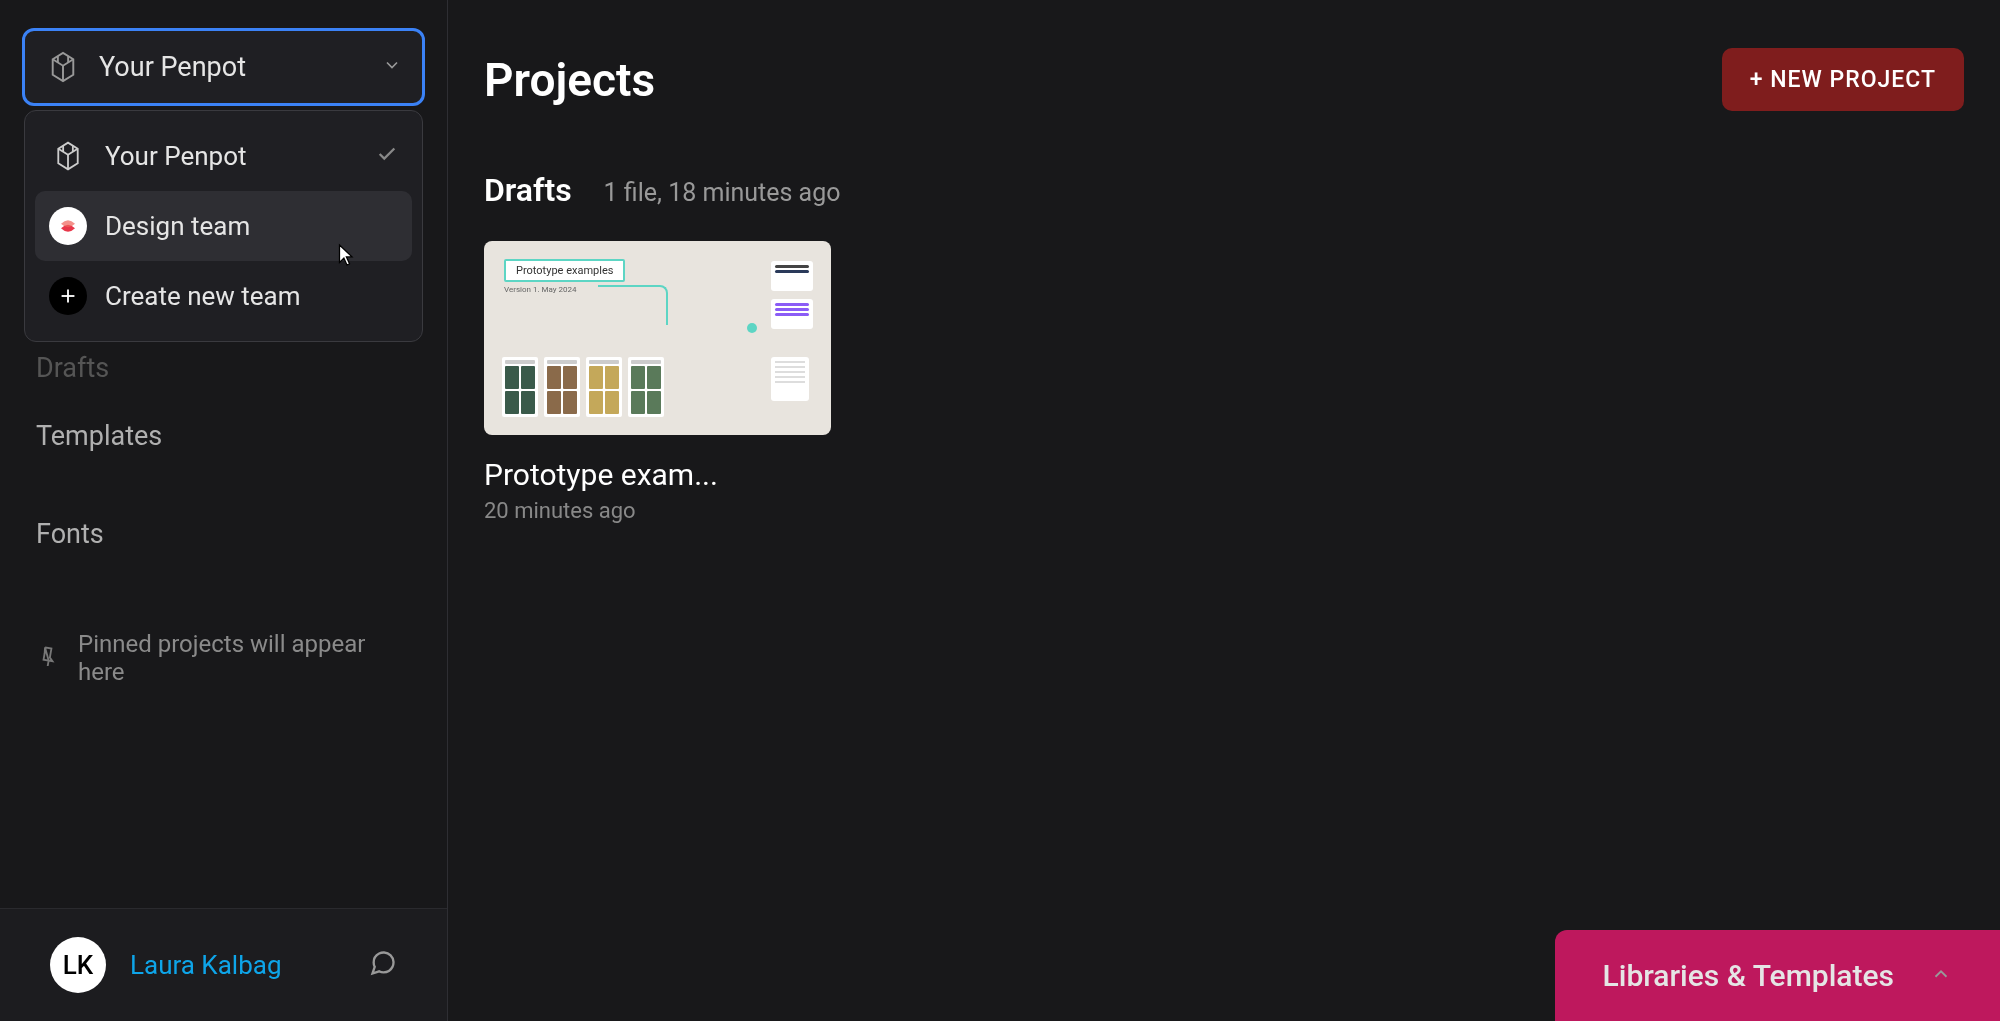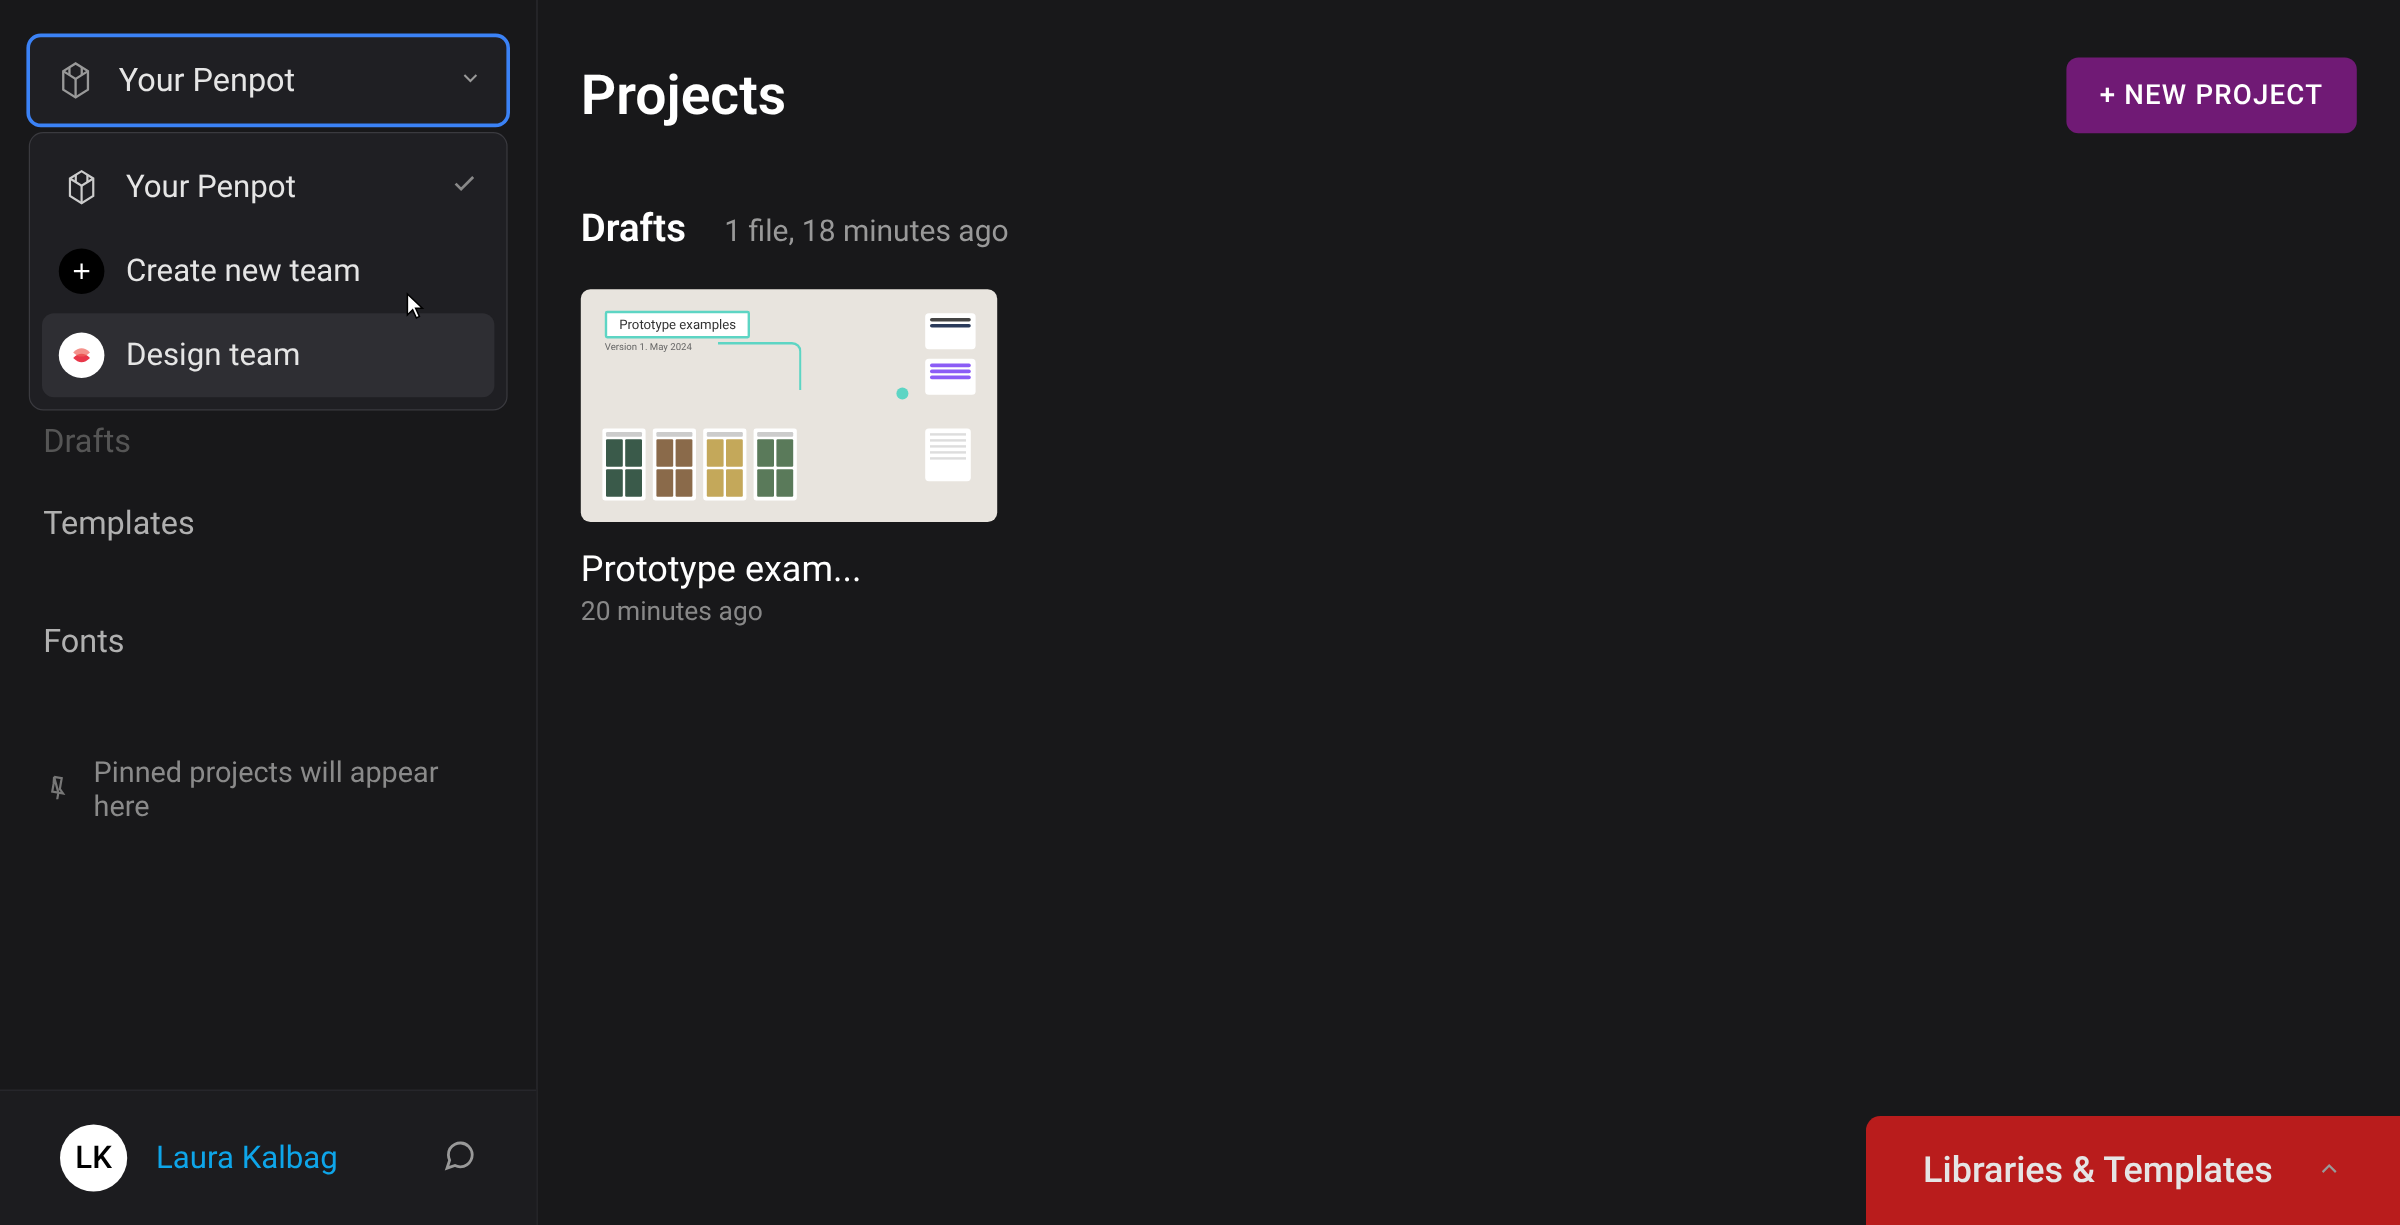--- a/index.html
+++ b/index.html
@@ -213,21 +213,21 @@
     }
     
     .page-title {
       font-size: 46px;
       font-weight: 600;
       color: #fff;
     }
     
     .new-project-btn {
       padding: 18px 28px;
-      background: #701a75;
+      background: #7f1d1d;
       border: none;
       border-radius: 10px;
       color: #fff;
       font-size: 23px;
       font-weight: 500;
       letter-spacing: 1px;
       cursor: pointer;
     }
     
     .section-header {
@@ -409,21 +409,21 @@
       margin-top: 6px;
       font-size: 22px;
       color: #888;
     }
     
     .bottom-panel {
       position: absolute;
       bottom: 0;
       right: 0;
       padding: 28px 48px;
-      background: #b91c1c;
+      background: #be185d;
       border-radius: 12px 0 0 0;
       display: flex;
       align-items: center;
       gap: 36px;
       cursor: pointer;
     }
     
     .bottom-panel-label {
       font-size: 30px;
       color: #e5e5e5;
@@ -479,43 +479,43 @@
         </svg>
       </span>
       <span class="item-label">Your Penpot</span>
       <span>
         <svg class="check-icon" viewBox="0 0 24 24" fill="none" stroke="currentColor" stroke-width="2.5">
           <polyline points="20 6 9 17 4 12"></polyline>
         </svg>
       </span>
     </div>
 
-    <div class="dropdown-item">
-      <span class="item-icon">
-        <span class="plus-circle">
-          <svg width="22" height="22" viewBox="0 0 24 24" fill="none" stroke="#fff" stroke-width="2">
-            <line x1="12" y1="5" x2="12" y2="19"></line>
-            <line x1="5" y1="12" x2="19" y2="12"></line>
-          </svg>
-        </span>
-      </span>
-      <span class="item-label">Create new team</span>
-    </div>
-
     <div class="dropdown-item hovered">
       <span class="item-icon">
         <span class="team-avatar">
           <svg width="28" height="28" viewBox="0 0 24 24">
             <circle cx="12" cy="12" r="10" fill="#fff"></circle>
             <path d="M6 14 Q12 8 18 14 Q12 20 6 14" fill="#e8374a"></path>
             <path d="M6 10 Q12 4 18 10 Q12 16 6 10" fill="#f0625a" opacity="0.7"></path>
           </svg>
         </span>
       </span>
       <span class="item-label">Design team</span>
+    </div>
+
+    <div class="dropdown-item">
+      <span class="item-icon">
+        <span class="plus-circle">
+          <svg width="22" height="22" viewBox="0 0 24 24" fill="none" stroke="#fff" stroke-width="2">
+            <line x1="12" y1="5" x2="12" y2="19"></line>
+            <line x1="5" y1="12" x2="19" y2="12"></line>
+          </svg>
+        </span>
+      </span>
+      <span class="item-label">Create new team</span>
     </div>
   </div>
 
   <nav class="sidebar-nav">
     <div class="nav-item drafts-hidden">Drafts</div>
     <div class="nav-item">Templates</div>
     <div class="nav-spacer"></div>
     <div class="nav-item">Fonts</div>
   </nav>
 

